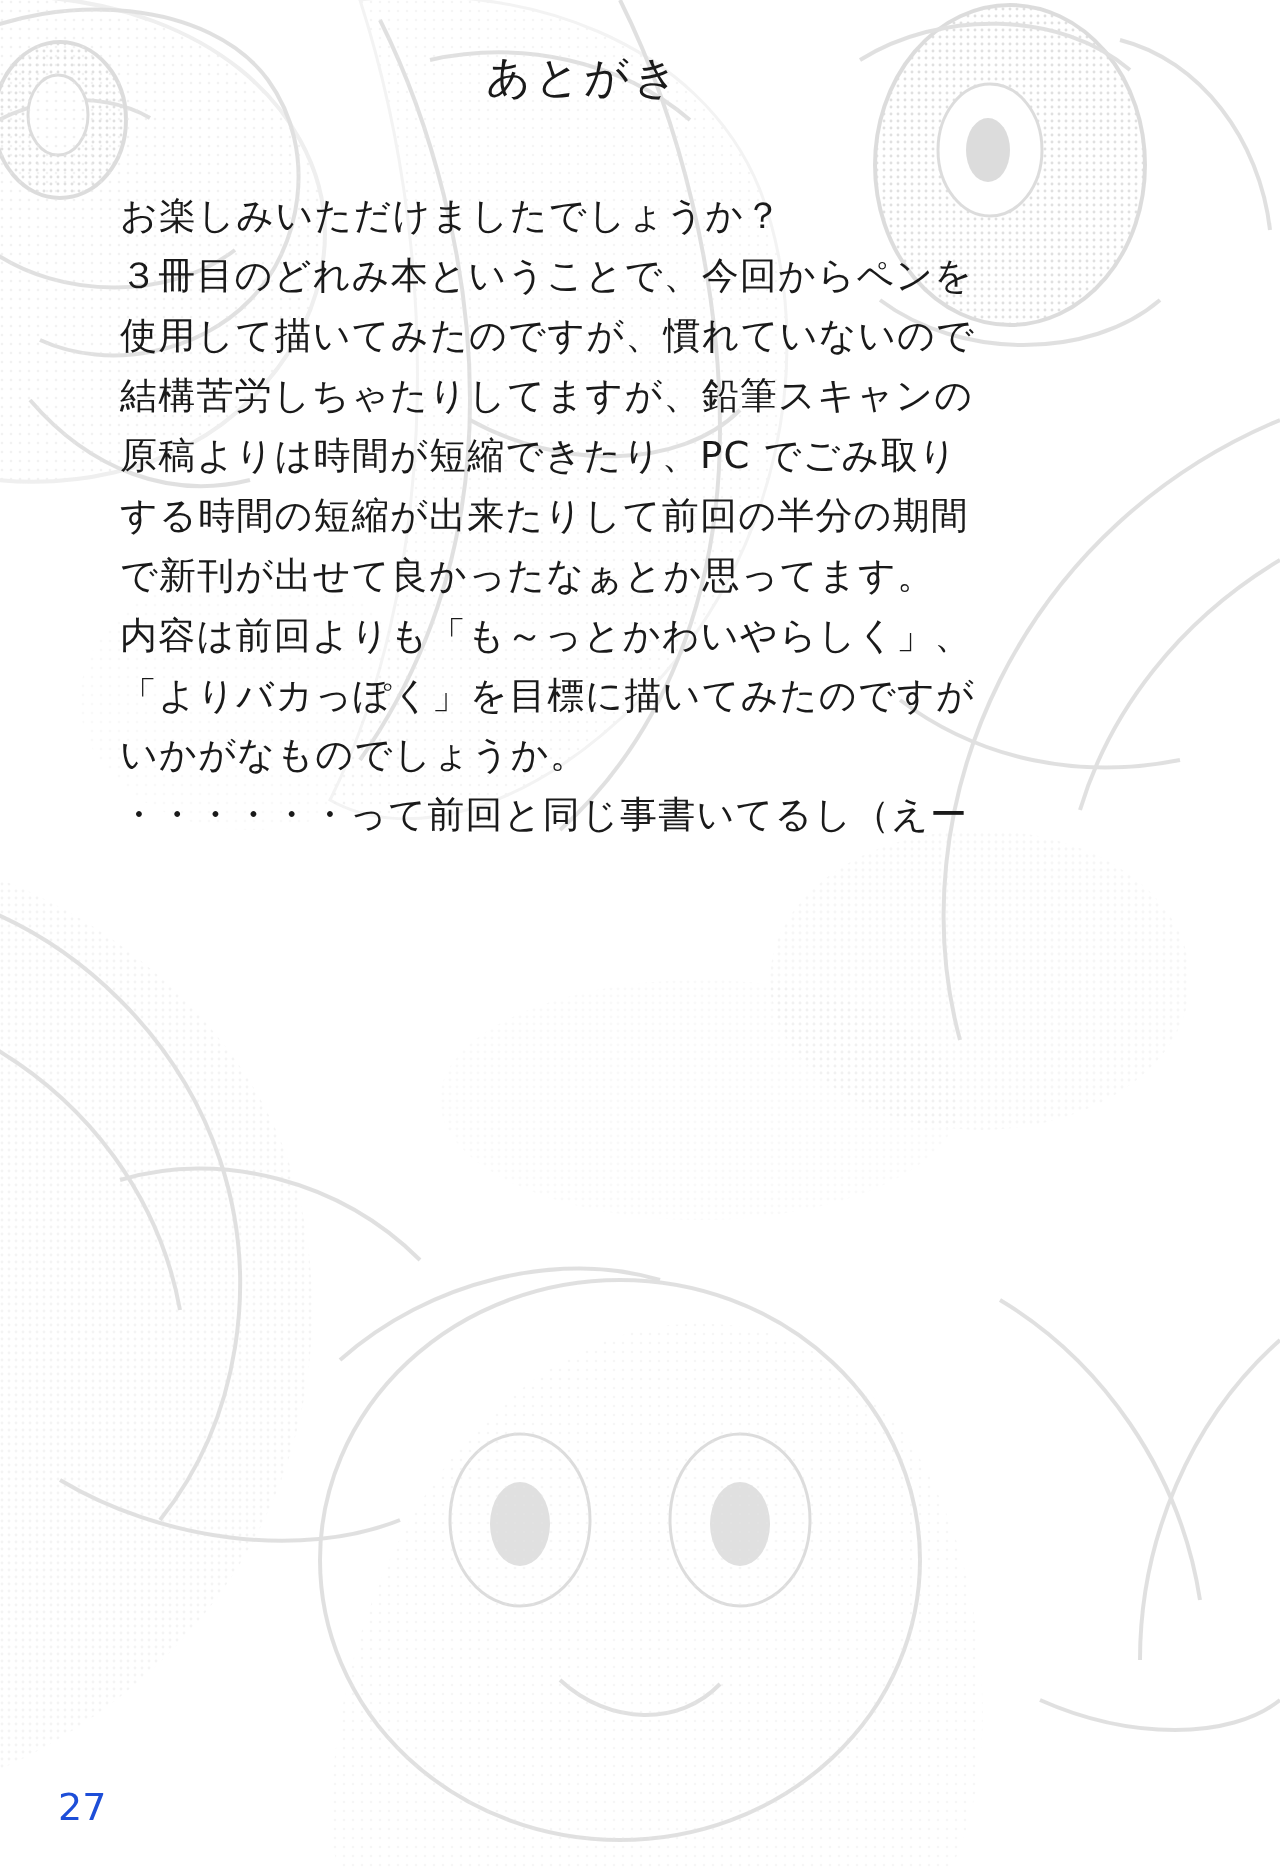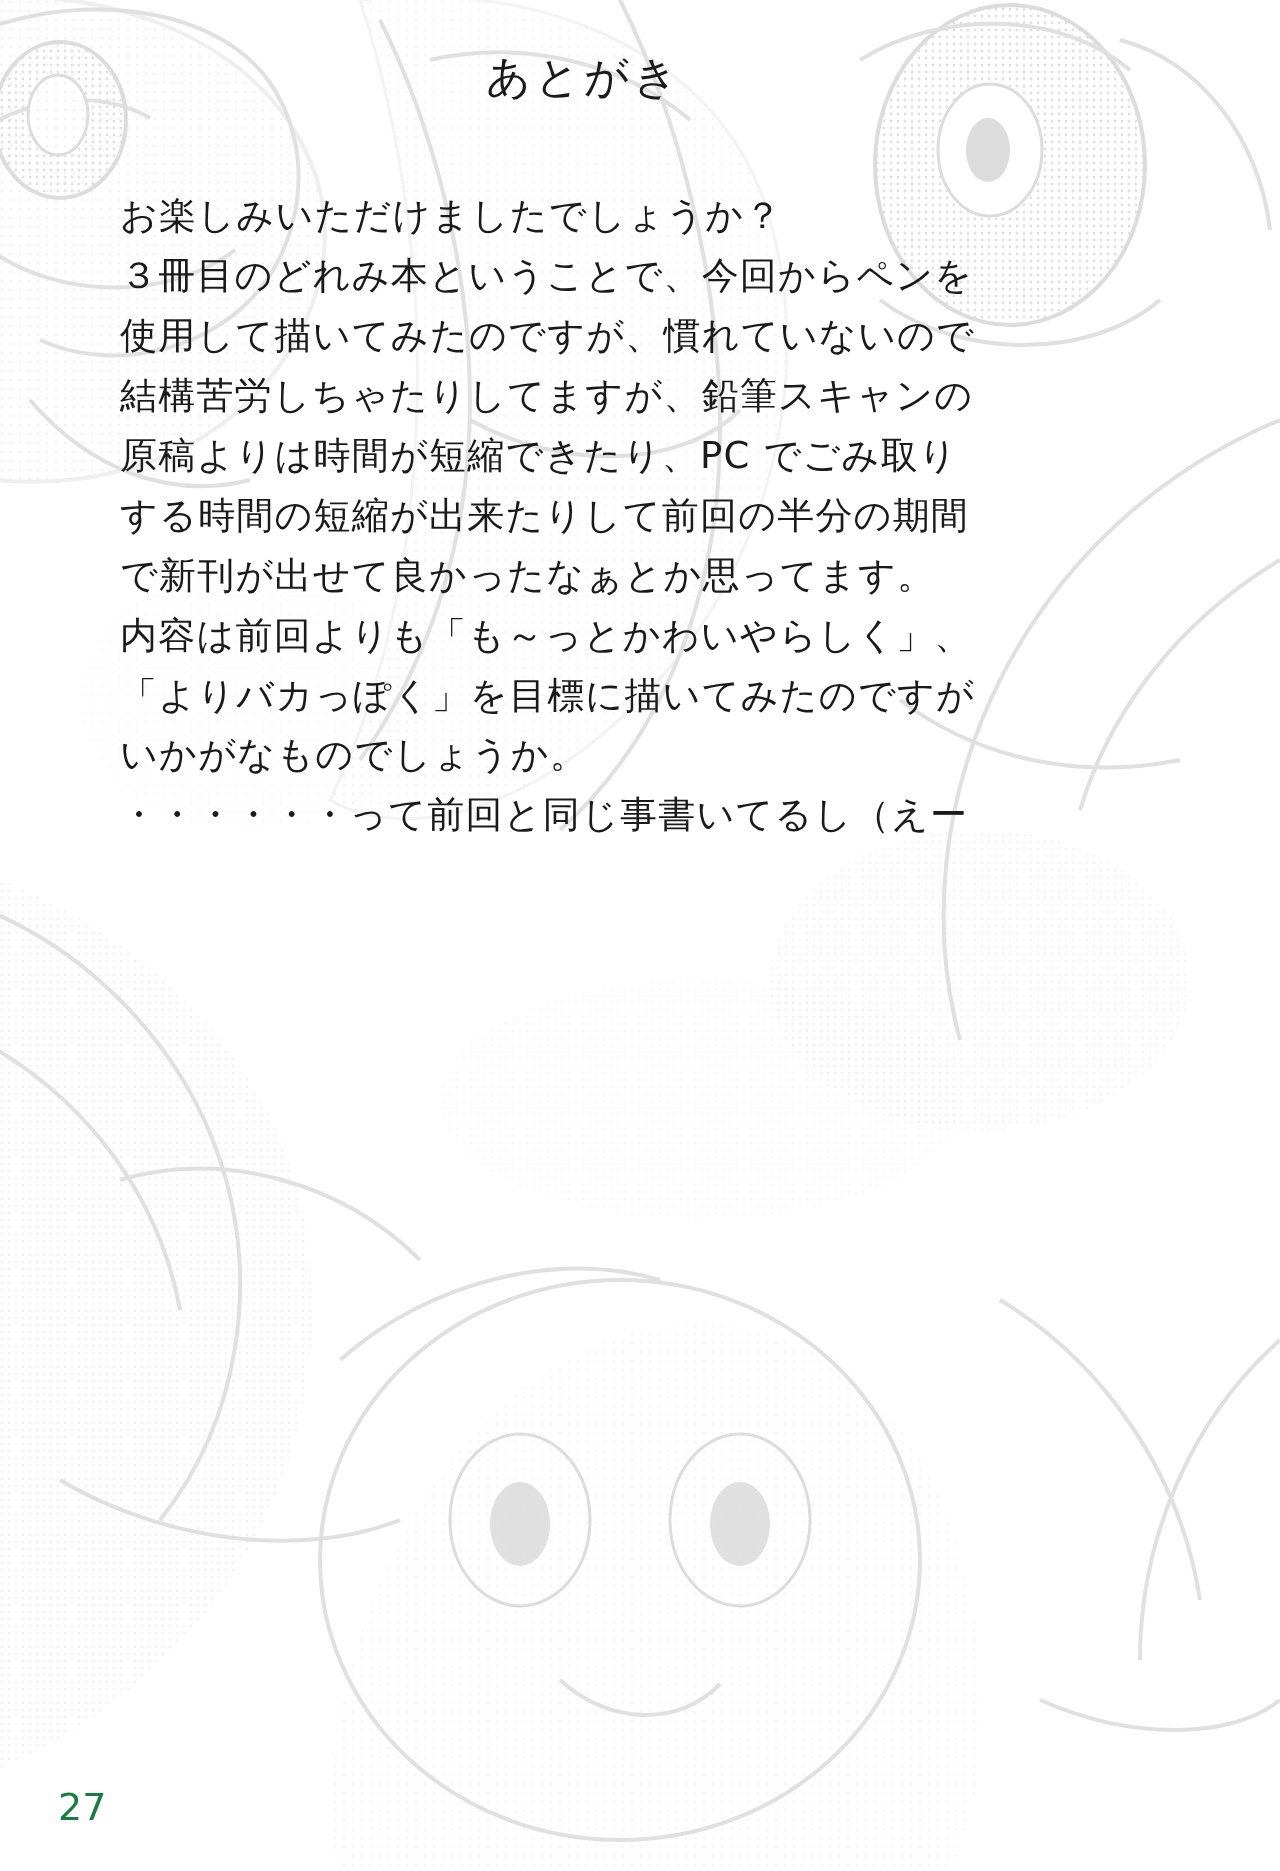--- a/index.html
+++ b/index.html
@@ -62,21 +62,21 @@
   }
 
   #para-1 { top: 152px; margin-top: 34px; }
   #para-2 { top: 968px; }
 
   .page-number {
     position: absolute;
     left: 58px;
     bottom: 42px;
     font-size: 38px;
-    color: #15803d;
+    color: #1d4ed8;
     font-family: "DejaVu Sans", sans-serif;
   }
 </style>
 </head>
 <body>
 
 <div class="page">
 
   <div id="bg-art">
     <svg width="1280" height="1871" viewBox="0 0 1280 1871" xmlns="http://www.w3.org/2000/svg">

